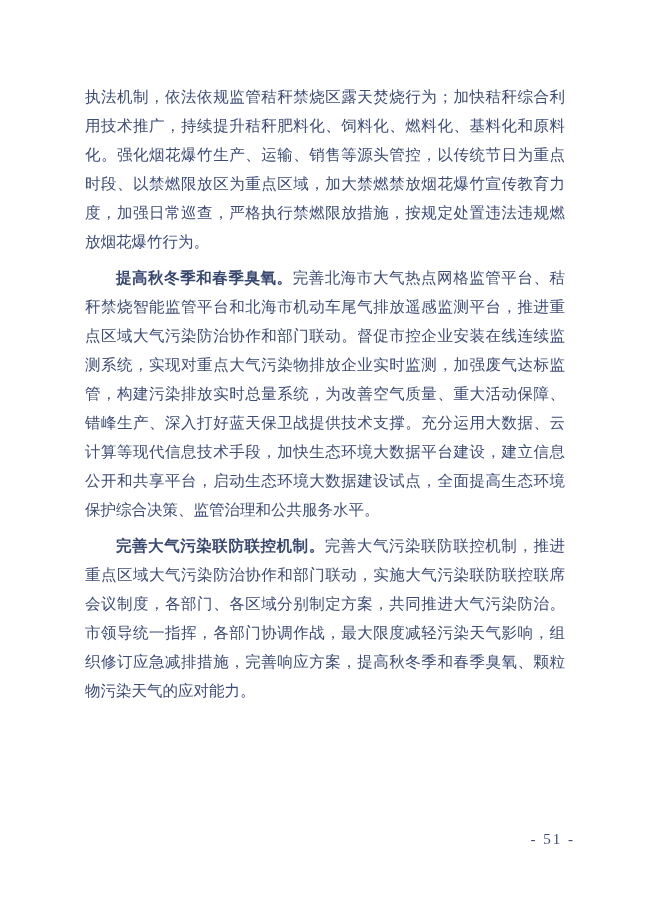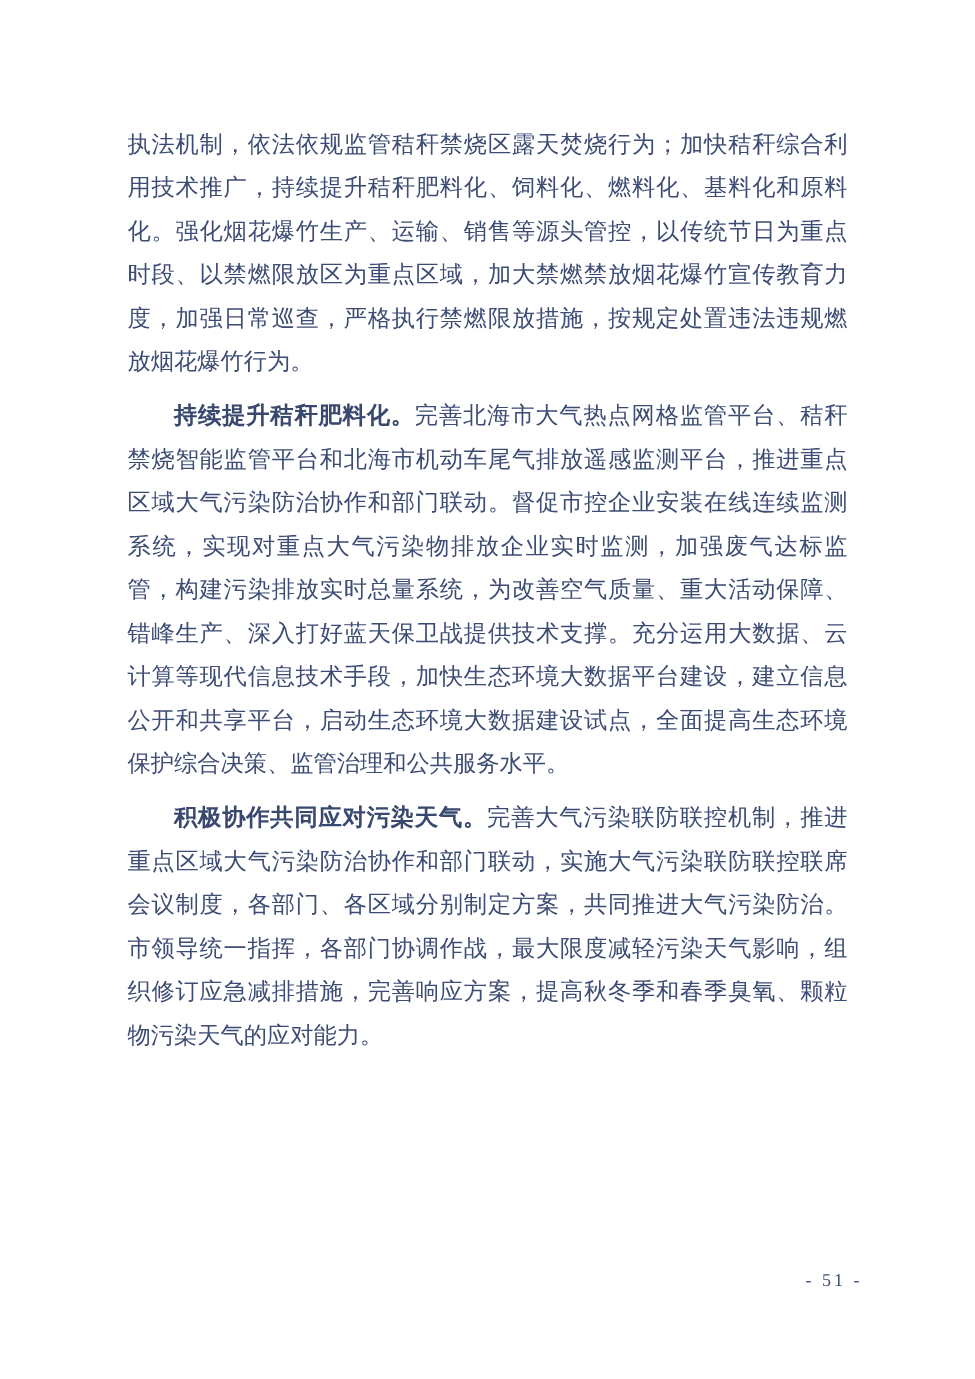--- a/index.html
+++ b/index.html
@@ -43,40 +43,40 @@
     margin: 20px 0 13px 0;
     font-size: 15.5px;
     line-height: 29px;
     font-weight: bold;
     color: #39486f;
     text-indent: 2em;
   }
   .page-number {
     position: absolute;
     right: 75px;
-    bottom: 58px;
-    font-size: 12px;
+    bottom: 71px;
+    font-size: 15px;
     letter-spacing: 2px;
     color: #3d4c74;
     font-family: "Liberation Serif", "DejaVu Serif", serif;
   }
 </style>
 </head>
 <body>
 
 <div class="page">
   <div class="body-text">
 
     <p class="para">执法机制，依法依规监管秸秆禁烧区露天焚烧行为；加快秸秆综合利用技术推广，持续提升秸秆肥料化、饲料化、燃料化、基料化和原料化。强化烟花爆竹生产、运输、销售等源头管控，以传统节日为重点时段、以禁燃限放区为重点区域，加大禁燃禁放烟花爆竹宣传教育力度，加强日常巡查，严格执行禁燃限放措施，按规定处置违法违规燃放烟花爆竹行为。</p>
 
 
     <p class="para indent">
-      <strong>持续提升秸秆肥料化。</strong><span>完善北海市大气热点网格监管平台、秸秆禁烧智能监管平台和北海市机动车尾气排放遥感监测平台，推进重点区域大气污染防治协作和部门联动。督促市控企业安装在线连续监测系统，实现对重点大气污染物排放企业实时监测，加强废气达标监管，构建污染排放实时总量系统，为改善空气质量、重大活动保障、错峰生产、深入打好蓝天保卫战提供技术支撑。充分运用大数据、云计算等现代信息技术手段，加快生态环境大数据平台建设，建立信息公开和共享平台，启动生态环境大数据建设试点，全面提高生态环境保护综合决策、监管治理和公共服务水平。</span>
+      <strong>提高秋冬季和春季臭氧。</strong><span>完善北海市大气热点网格监管平台、秸秆禁烧智能监管平台和北海市机动车尾气排放遥感监测平台，推进重点区域大气污染防治协作和部门联动。督促市控企业安装在线连续监测系统，实现对重点大气污染物排放企业实时监测，加强废气达标监管，构建污染排放实时总量系统，为改善空气质量、重大活动保障、错峰生产、深入打好蓝天保卫战提供技术支撑。充分运用大数据、云计算等现代信息技术手段，加快生态环境大数据平台建设，建立信息公开和共享平台，启动生态环境大数据建设试点，全面提高生态环境保护综合决策、监管治理和公共服务水平。</span>
     </p>
 
     <p class="para indent">
-      <strong>积极协作共同应对污染天气。</strong><span>完善大气污染联防联控机制，推进重点区域大气污染防治协作和部门联动，实施大气污染联防联控联席会议制度，各部门、各区域分别制定方案，共同推进大气污染防治。市领导统一指挥，各部门协调作战，最大限度减轻污染天气影响，组织修订应急减排措施，完善响应方案，提高秋冬季和春季臭氧、颗粒物污染天气的应对能力。</span>
+      <strong>完善大气污染联防联控机制。</strong><span>完善大气污染联防联控机制，推进重点区域大气污染防治协作和部门联动，实施大气污染联防联控联席会议制度，各部门、各区域分别制定方案，共同推进大气污染防治。市领导统一指挥，各部门协调作战，最大限度减轻污染天气影响，组织修订应急减排措施，完善响应方案，提高秋冬季和春季臭氧、颗粒物污染天气的应对能力。</span>
     </p>
 
   </div>
 
   <div class="page-number">- 51 -</div>
 </div>
 
 </body></html>

